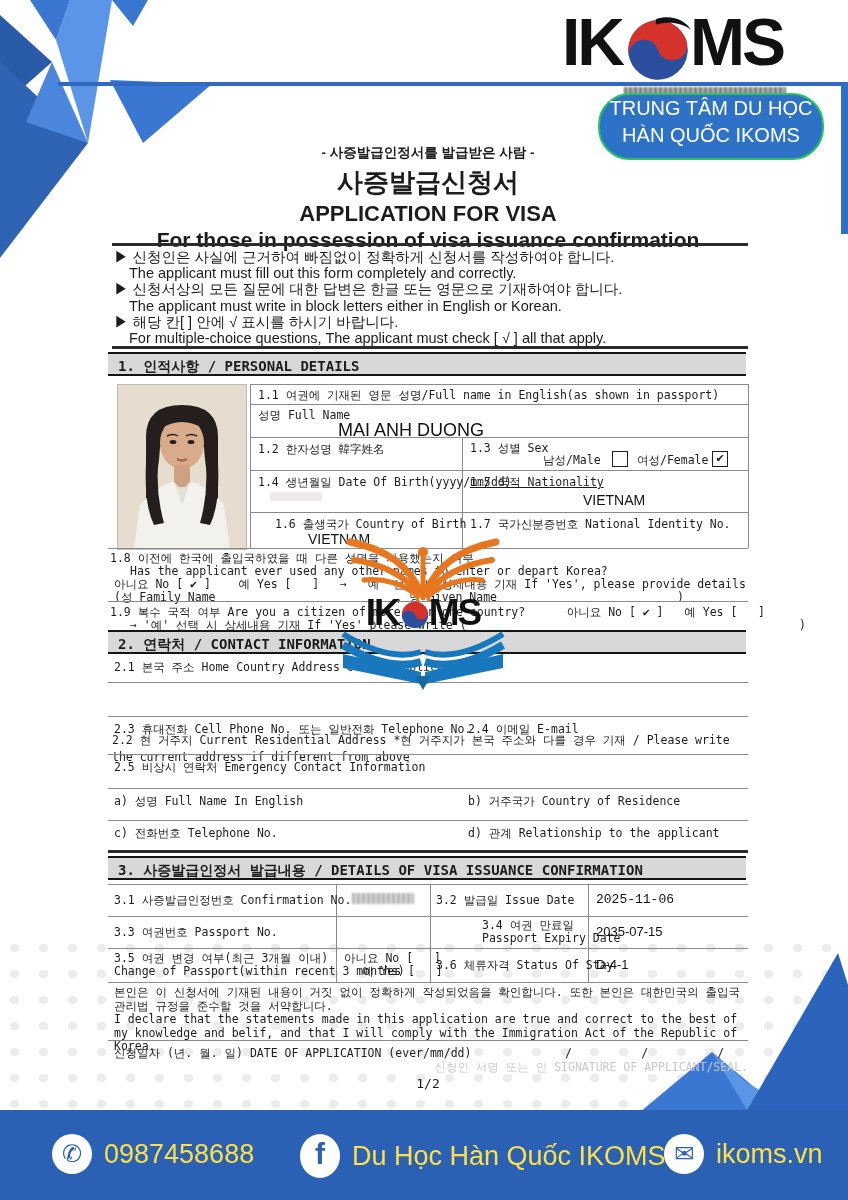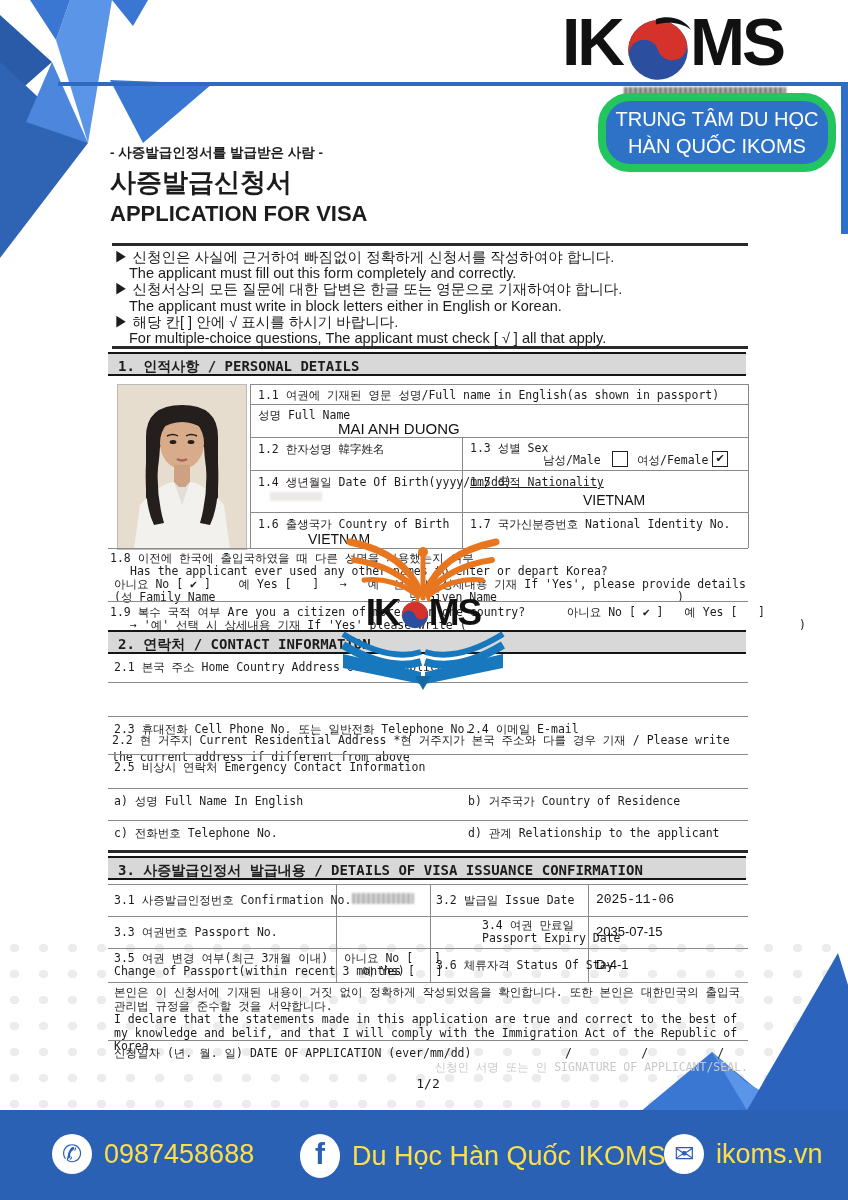--- a/index.html
+++ b/index.html
@@ -53,30 +53,31 @@
       <path d="M4,32 A28,28 0 0 1 60,32 A14,14 0 0 1 32,32 A14,14 0 0 0 4,32 Z" fill="#d5322c"></path>
     </g>
     <path d="M30,3 C44,-2 58,4 63,13 C54,6 42,5 30,8 Z" fill="#111"></path>
   </svg>
   <span style="font-weight:bold;font-size:66px;letter-spacing:-3px;color:#111;line-height:76px;">MS</span>
 </div>
 <div class="abs" style="left:624px;top:87px;width:162px;height:8px;z-index:2;opacity:.75;
             background:repeating-linear-gradient(90deg,#444 0 3px,#bbb 3px 5px);filter:blur(1px);"></div>
 
 <div class="abs" style="left:598px;top:93px;width:222px;height:63px;background:#2e72c8;border-radius:32px;
-            border:8px solid #22c55e;z-index:3;display:flex;flex-direction:column;
-            align-items:center;justify-content:center;color:#fff;font-size:20px;line-height:27px;">
+            border:2px solid #22c55e;z-index:3;display:flex;flex-direction:column;
+            align-items:center;color:#fff;font-size:20px;line-height:27px;">
   <span>TRUNG TÂM DU HỌC</span>
   <span>HÀN QUỐC IKOMS</span>
 </div>
 
-<div class="abs z2" style="left:110px;top:144px;width:636px;">
+<div class="abs z2" style="left:110px;top:144px;width:636px;text-align:center;">
   <div style="font-size:13.5px;font-weight:bold;">- 사증발급인정서를 발급받은 사람 -</div>
   <div style="font-size:26px;font-weight:bold;margin-top:3px;">사증발급신청서</div>
   <div style="font-size:22px;font-weight:bold;margin-top:1px;">APPLICATION FOR VISA</div>
+  <div style="font-size:21px;font-weight:bold;margin-top:1px;">For those in possession of visa issuance confirmation</div>
 </div>
 <div class="thick z2" style="left:112px;top:243px;width:636px;"></div>
 
 <div class="abs z2" style="left:114px;top:249px;width:634px;font-size:14.5px;line-height:16.2px;">
   <div>▶ 신청인은 사실에 근거하여 빠짐없이 정확하게 신청서를 작성하여야 합니다.</div>
   <div style="padding-left:15px;">The applicant must fill out this form completely and correctly.</div>
   <div>▶ 신청서상의 모든 질문에 대한 답변은 한글 또는 영문으로 기재하여야 합니다.</div>
   <div style="padding-left:15px;">The applicant must write in block letters either in English or Korean.</div>
   <div>▶ 해당 칸[ ] 안에 √ 표시를 하시기 바랍니다.</div>
   <div style="padding-left:15px;">For multiple-choice questions, The applicant must check [ √ ] all that apply.</div>
@@ -109,34 +110,34 @@
 <div class="hline z2" style="left:250px;top:437px;width:498px;"></div>
 <div class="hline z2" style="left:250px;top:470px;width:498px;"></div>
 <div class="hline z2" style="left:250px;top:512px;width:498px;"></div>
 <div class="hline z2" style="left:108px;top:548px;width:640px;"></div>
 <div class="vline z2" style="left:250px;top:384px;height:164px;"></div>
 <div class="vline z2" style="left:748px;top:384px;height:164px;"></div>
 <div class="vline z2" style="left:462px;top:437px;height:111px;"></div>
 
 <div class="abs lbl z2" style="left:258px;top:388px;">1.1 여권에 기재된 영문 성명/Full name in English(as shown in passport)</div>
 <div class="abs lbl z2" style="left:258px;top:408px;">성명 Full Name</div>
-<div class="abs val z2" style="left:338px;top:420px;font-size:15px;">MAI ANH DUONG</div>
+<div class="abs val z2" style="left:338px;top:420px;font-size:18px;">MAI ANH DUONG</div>
 <div class="abs lbl z2" style="left:258px;top:442px;">1.2 한자성명 韓字姓名</div>
 <div class="abs lbl z2" style="left:470px;top:441px;">1.3 성별 Sex</div>
 <div class="abs lbl z2" style="left:543px;top:453px;">남성/Male</div>
 <span class="cb abs z2" style="left:612px;top:451px;">
   <span></span></span>
 <div class="abs lbl z2" style="left:637px;top:453px;">여성/Female</div>
 <span class="cb abs z2" style="left:712px;top:451px;">
   <span>✔</span></span>
 <div class="abs lbl z2" style="left:258px;top:475px;">1.4 생년월일 Date Of Birth(yyyy/mm/dd)</div>
 <div class="abs z2" style="left:270px;top:492px;width:52px;height:9px;background:#eceae6;filter:blur(1px);"></div>
 <div class="abs lbl z2" style="left:470px;top:475px;text-decoration:underline;">1.5 국적 Nationality</div>
 <div class="abs val z2" style="left:583px;top:492px;">VIETNAM</div>
-<div class="abs lbl z2" style="left:258px;top:517px;">1.6 출생국가 Country of Birth</div>
+<div class="abs lbl z2" style="left:275px;top:517px;">1.6 출생국가 Country of Birth</div>
 <div class="abs val z2" style="left:308px;top:531px;">VIETNAM</div>
 <div class="abs lbl z2" style="left:470px;top:517px;">1.7 국가신분증번호 National Identity No.</div>
 
 <div class="abs lbl pre z2" style="left:110px;top:551px;">1.8 이전에 한국에 출입국하였을 때 다른 성명을 사용했는지 여부</div>
 <div class="abs lbl pre z2" style="left:130px;top:564px;">Has the applicant ever used any other names to enter or depart Korea?</div>
 <div class="abs lbl pre z2" style="left:114px;top:577px;">아니요 No [ ✔ ]    예 Yes [   ]   →  '예' 선택 시 상세내용 기재 If 'Yes', please provide details</div>
 <div class="abs lbl pre z2" style="left:114px;top:590px;">(성 Family Name                          , 명 Given Name                          )</div>
 <div class="hline z2" style="left:108px;top:601px;width:640px;"></div>
 <div class="abs lbl pre z2" style="left:110px;top:605px;">1.9 복수 국적 여부 Are you a citizen of more than one country?      아니요 No [ ✔ ]   예 Yes [   ]</div>
 <div class="abs lbl pre z2" style="left:130px;top:618px;">→ '예' 선택 시 상세내용 기재 If 'Yes' please write (                                                )</div>

